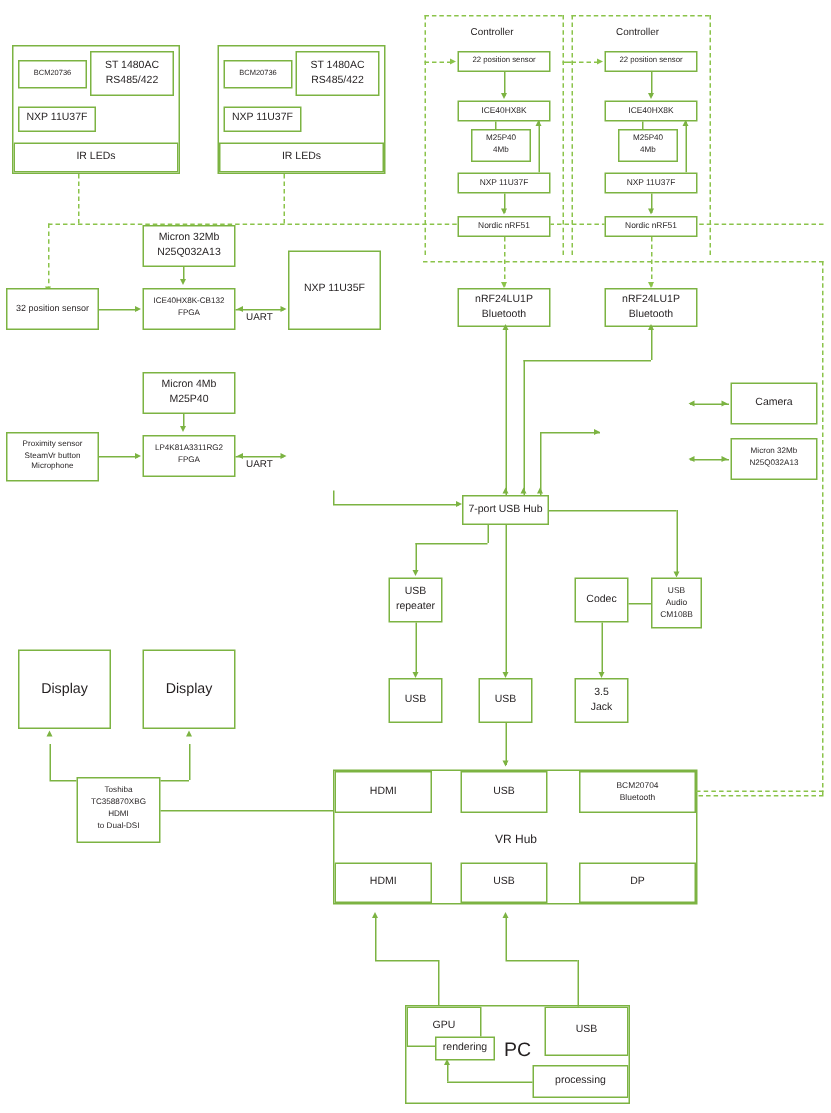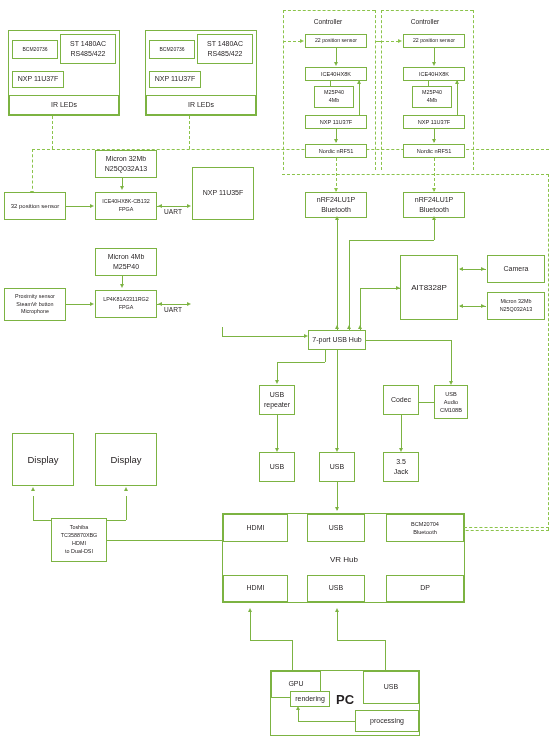--- a/index.html
+++ b/index.html
@@ -36,21 +36,21 @@
   .box.t8{font-size:8px;}
   .box.t9{font-size:9.5px;}
   .label{
     position:absolute;
     font-size:6.6px;
     color:#231f20;
     text-align:center;
     white-space:nowrap;
   }
   .label.t8{font-size:8px;}
-  .label.t12{font-size:13px;font-weight:bold;}
+  .label.t12{font-size:13px;}
   
   .ln{position:absolute;background:#7cb342;}
   .lnh{height:1px;}
   .lnv{width:1px;}
   .dsh-h{
     position:absolute;height:0;border-top:1px dashed #8bc34a;
   }
   .dsh-v{
     position:absolute;width:0;border-left:1px dashed #8bc34a;
   }
@@ -176,21 +176,20 @@
   <div class="arw arw-d" style="left:120px;top:284px;"></div>
   <div class="ln lnh" style="left:157px;top:304px;width:32px;"></div>
   <div class="arw arw-r" style="left:187px;top:302px;"></div>
   <div class="arw arw-l" style="left:158px;top:302px;"></div>
   <div class="label" style="left:158px;top:306px;width:30px;">UART</div>
 
   <div class="ln lnv" style="left:222px;top:327px;height:9px;"></div>
   <div class="ln lnh" style="left:222px;top:336px;width:84px;"></div>
   <div class="arw arw-r" style="left:304px;top:334px;"></div>
 
-  <div class="box t8" style="left:400px;top:255px;width:58px;height:65px;">AIT8328P</div>
   <div class="box t7" style="left:487px;top:255px;width:58px;height:28px;">Camera</div>
   <div class="box" style="left:487px;top:292px;width:58px;height:28px;font-size:5.4px;">Micron 32Mb
 N25Q032A13</div>
   <div class="ln lnh" style="left:460px;top:269px;width:26px;"></div>
   <div class="arw arw-l" style="left:459px;top:267px;"></div>
   <div class="arw arw-r" style="left:481px;top:267px;"></div>
   <div class="ln lnh" style="left:460px;top:306px;width:26px;"></div>
   <div class="arw arw-l" style="left:459px;top:304px;"></div>
   <div class="arw arw-r" style="left:481px;top:304px;"></div>
 

